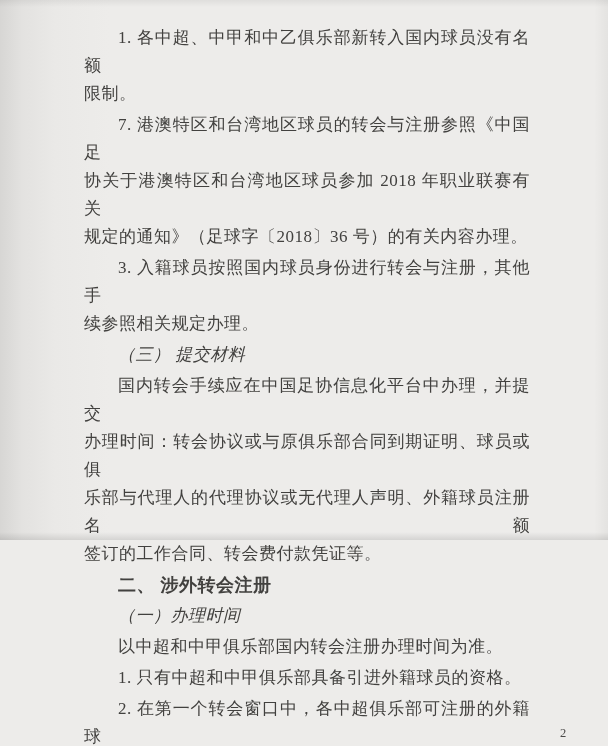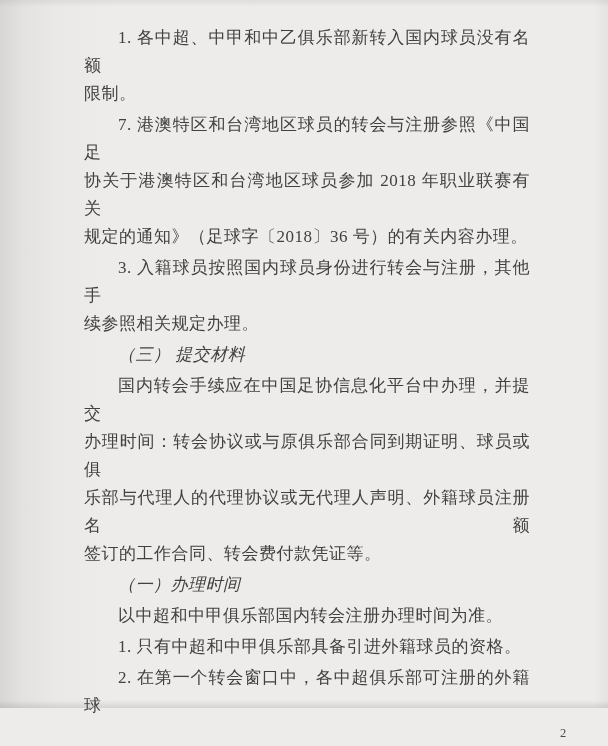--- a/index.html
+++ b/index.html
@@ -6,21 +6,21 @@
     --paper:#edecea;
     --ink:#42413f;
   }
   html,body{margin:0;padding:0;}
   body{
     width:608px;height:746px;overflow:hidden;
     font-family:"Liberation Serif","DejaVu Serif",serif;
     background:var(--paper);
   }
   .page{
-    position:absolute;left:0;top:0;width:608px;height:708px;
+    position:absolute;left:0;top:0;width:608px;height:540px;
     background:
       linear-gradient(180deg, rgba(0,0,0,0.06) 0, rgba(0,0,0,0) 7px),
       linear-gradient(0deg, rgba(0,0,0,0.10) 0, rgba(0,0,0,0) 8px),
       linear-gradient(270deg, rgba(0,0,0,0.04) 0, rgba(0,0,0,0) 14px),
       linear-gradient(90deg, #d7d6d4 0, #e3e2e0 22px, #eae9e7 55px, var(--paper) 110px, var(--paper) 100%);
   }
   .text-block{
     position:absolute;left:84px;top:24px;width:446px;
     font-size:17px;line-height:28px;color:var(--ink);
     letter-spacing:0.5px;
@@ -53,19 +53,20 @@
       <div class="line body indent fill">7. 港澳特区和台湾地区球员的转会与注册参照《中国足</div>
       <div class="line body fill">协关于港澳特区和台湾地区球员参加 2018 年职业联赛有关</div>
       <div class="line body">规定的通知》（足球字〔2018〕36 号）的有关内容办理。</div>
       <div class="line body indent fill">3. 入籍球员按照国内球员身份进行转会与注册，其他手</div>
       <div class="line body">续参照相关规定办理。</div>
       <div class="line kai indent">（三） 提交材料</div>
       <div class="line body indent fill">国内转会手续应在中国足协信息化平台中办理，并提交</div>
       <div class="line body fill">办理时间：转会协议或与原俱乐部合同到期证明、球员或俱</div>
       <div class="line body fill">乐部与代理人的代理协议或无代理人声明、外籍球员注册名额</div>
       <div class="line body">签订的工作合同、转会费付款凭证等。</div>
+      <div class="line hei indent">二、 涉外转会注册</div>
       <div class="line kai indent">（一）办理时间</div>
       <div class="line body indent">以中超和中甲俱乐部国内转会注册办理时间为准。</div>
       <div class="line body indent">1. 只有中超和中甲俱乐部具备引进外籍球员的资格。</div>
       <div class="line body indent fill">2. 在第一个转会窗口中，各中超俱乐部可注册的外籍球</div>
     </div>
   <div class="page-number">2</div>
 </div>
 
 </body></html>

